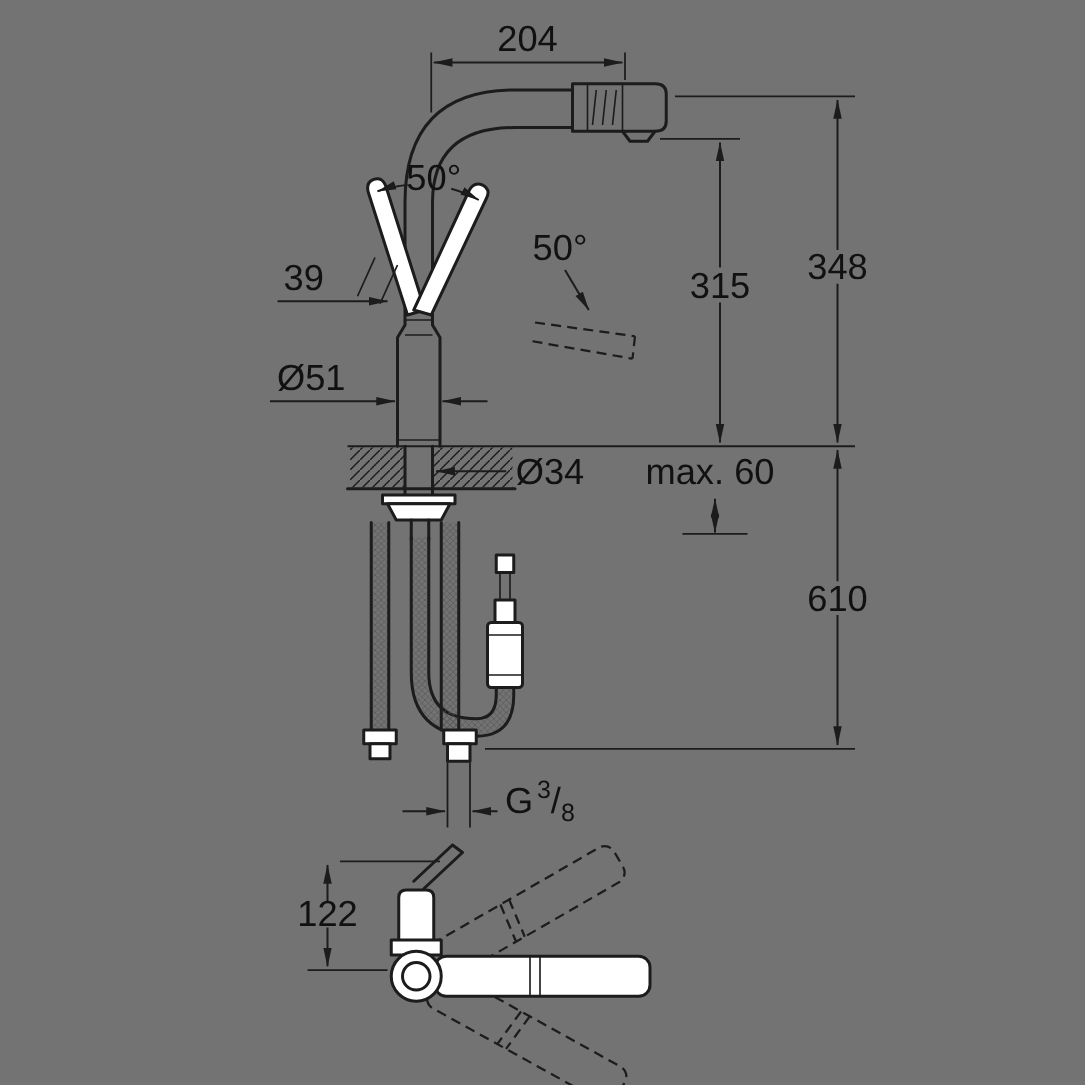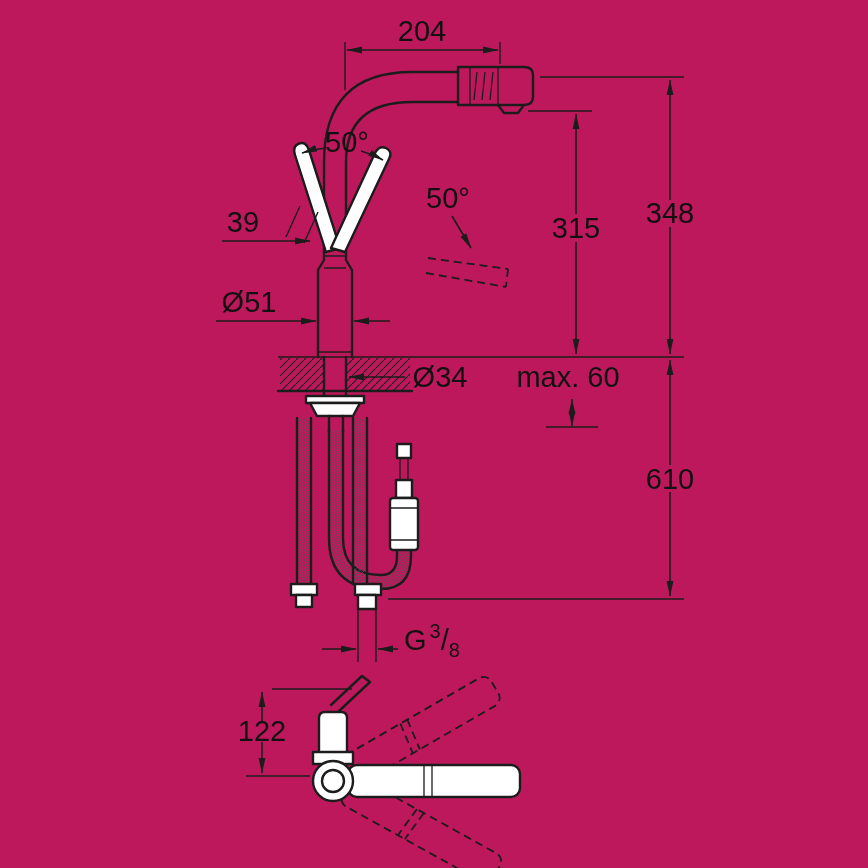--- a/index.html
+++ b/index.html
@@ -1,16 +1,16 @@
 <!DOCTYPE html>
 <html><head>
 <meta charset="utf-8">
 <style>
   html,body{margin:0;padding:0;background:#ffffff;}
-  .canvas{width:868px;height:868px;background:#be185d;position:relative;overflow:hidden;}
+  .canvas{width:868px;height:868px;background:#737373;position:relative;overflow:hidden;}
   svg{display:block;}
   .dim-text{font-family:"Liberation Sans",sans-serif;font-size:29px;fill:#111111;}
   .dim-text-sm{font-family:"Liberation Sans",sans-serif;font-size:20px;fill:#111111;}
   .outline{stroke:#1c1c1c;fill:none;stroke-width:2.4;stroke-linecap:round;stroke-linejoin:round;}
   .outline-fill{stroke:#1c1c1c;fill:#ffffff;stroke-width:2.4;stroke-linejoin:round;}
   .thin{stroke:#1c1c1c;fill:none;stroke-width:1.3;}
   .dimline{stroke:#1c1c1c;fill:none;stroke-width:1.6;}
   .extline{stroke:#1c1c1c;fill:none;stroke-width:1.4;}
   .dashed{stroke:#1c1c1c;fill:none;stroke-width:1.8;stroke-dasharray:8 5;}
 </style>

